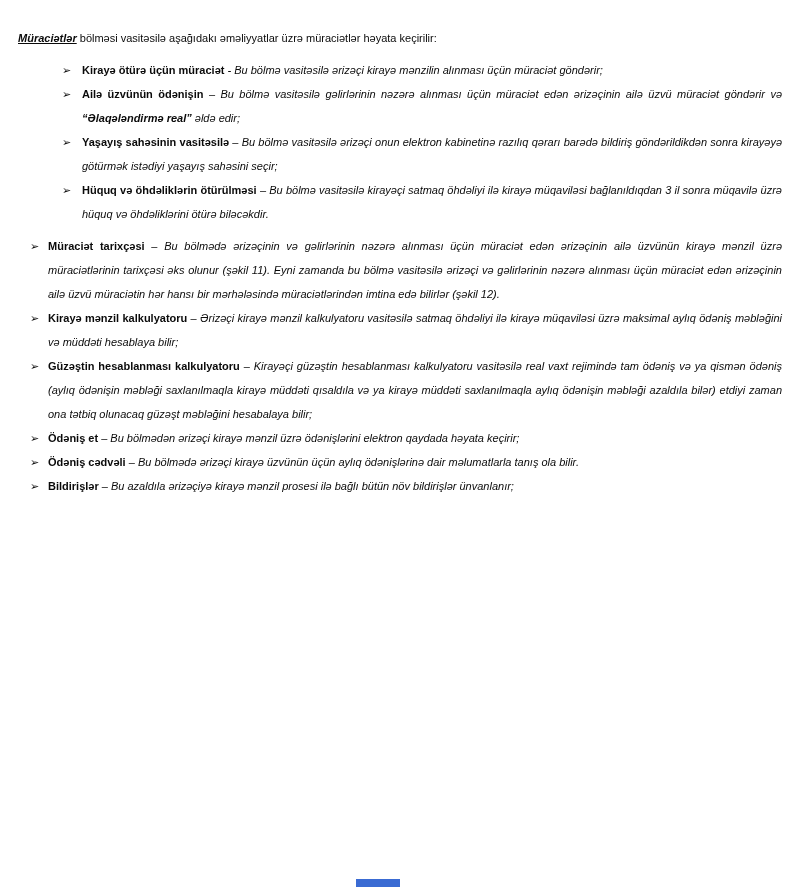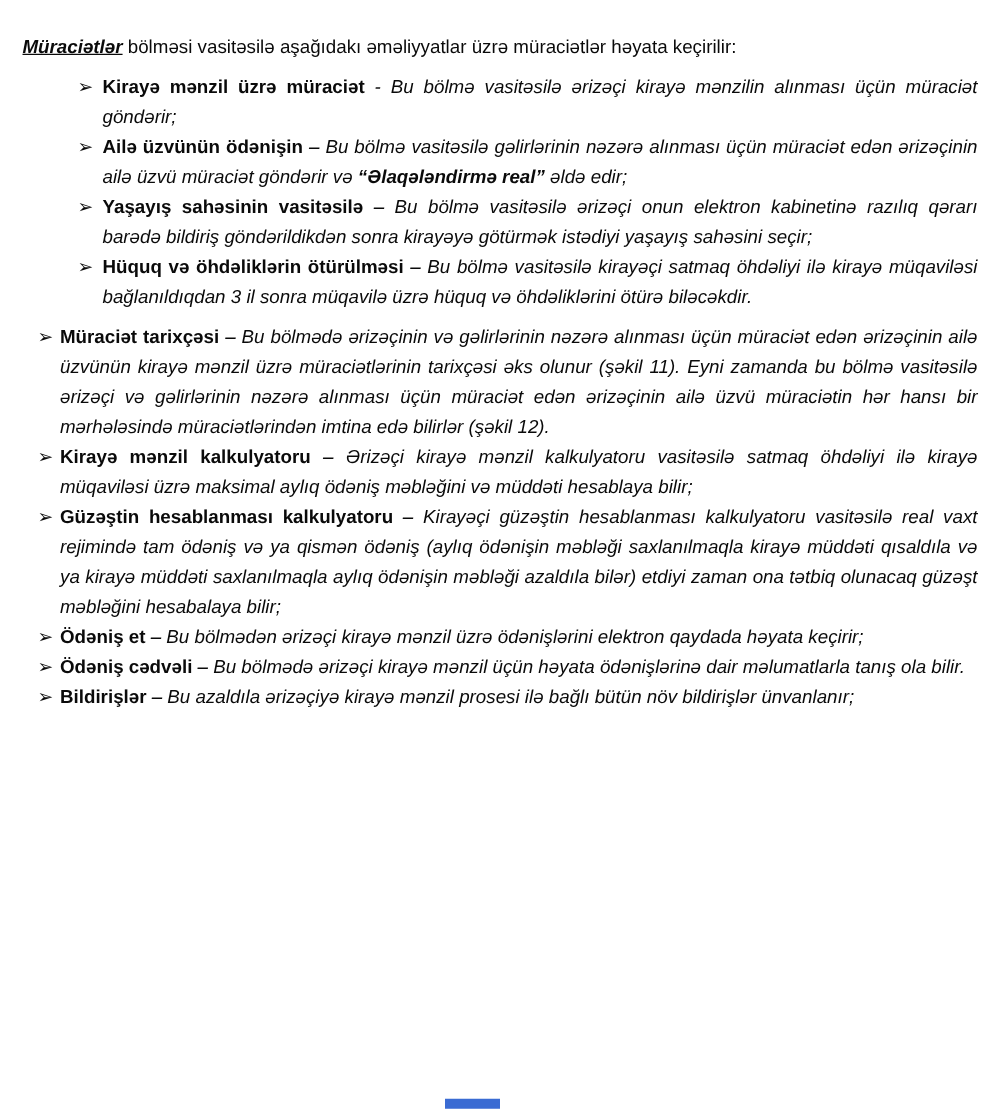--- a/index.html
+++ b/index.html
@@ -6,21 +6,21 @@
   body {
     width: 800px; height: 888px;
     background: #ffffff;
     font-family: "Liberation Sans", "DejaVu Sans", sans-serif;
     color: #0a0a0a;
     position: relative;
     overflow: hidden;
   }
   .doc {
     padding: 26px 18px 0 18px;
-    font-size: 15px;
+    font-size: 11px;
     line-height: 24px;
     text-align: justify;
   }
   .heading { margin: 0; }
   .heading-2 { margin: 24px 0 30px 30px; }
   .lead {
     font-weight: bold;
     font-style: italic;
     text-decoration: underline;
   }
@@ -42,31 +42,31 @@
   }
 </style>
 </head>
 <body style="background: rgb(255, 255, 255); color: rgb(10, 10, 10);">
 
 <div class="doc">
 
   <p class="heading heading-1"><span class="lead">Müraciətlər</span><span> bölməsi vasitəsilə aşağıdakı əməliyyatlar üzrə müraciətlər həyata keçirilir:</span></p>
 
   <div class="list sec1">
-      <div class="li"><span class="bullet">➢</span><span class="term">Kirayə mənzil üzrə müraciət</span><span class="sep"> - </span><span class="desc"><span>Bu bölmə vasitəsilə ərizəçi kirayə mənzilin alınması üçün müraciət göndərir;</span></span></div>
+      <div class="li"><span class="bullet">➢</span><span class="term">Kirayə ötürə üçün müraciət</span><span class="sep"> - </span><span class="desc"><span>Bu bölmə vasitəsilə ərizəçi kirayə mənzilin alınması üçün müraciət göndərir;</span></span></div>
       <div class="li"><span class="bullet">➢</span><span class="term">Ailə üzvünün ödənişin</span><span class="sep"> – </span><span class="desc"><span>Bu bölmə vasitəsilə gəlirlərinin nəzərə alınması üçün müraciət edən ərizəçinin ailə üzvü müraciət göndərir və </span><b>“Əlaqələndirmə real”</b><span> əldə edir;</span></span></div>
       <div class="li"><span class="bullet">➢</span><span class="term">Yaşayış sahəsinin vasitəsilə</span><span class="sep"> – </span><span class="desc"><span>Bu bölmə vasitəsilə ərizəçi onun elektron kabinetinə razılıq qərarı barədə bildiriş göndərildikdən sonra kirayəyə götürmək istədiyi yaşayış sahəsini seçir;</span></span></div>
       <div class="li"><span class="bullet">➢</span><span class="term">Hüquq və öhdəliklərin ötürülməsi</span><span class="sep"> – </span><span class="desc"><span>Bu bölmə vasitəsilə kirayəçi satmaq öhdəliyi ilə kirayə müqaviləsi bağlanıldıqdan 3 il sonra müqavilə üzrə hüquq və öhdəliklərini ötürə biləcəkdir.</span></span></div>
     </div>
 
 
   <div class="list sec2">
       <div class="li"><span class="bullet">➢</span><span class="term">Müraciət tarixçəsi</span><span class="sep"> – </span><span class="desc"><span>Bu bölmədə ərizəçinin və gəlirlərinin nəzərə alınması üçün müraciət edən ərizəçinin ailə üzvünün kirayə mənzil üzrə müraciətlərinin tarixçəsi əks olunur (şəkil 11). Eyni zamanda bu bölmə vasitəsilə ərizəçi və gəlirlərinin nəzərə alınması üçün müraciət edən ərizəçinin ailə üzvü müraciətin hər hansı bir mərhələsində müraciətlərindən imtina edə bilirlər (şəkil 12).</span></span></div>
       <div class="li"><span class="bullet">➢</span><span class="term">Kirayə mənzil kalkulyatoru</span><span class="sep"> – </span><span class="desc"><span>Ərizəçi kirayə mənzil kalkulyatoru vasitəsilə satmaq öhdəliyi ilə kirayə müqaviləsi üzrə maksimal aylıq ödəniş məbləğini və müddəti hesablaya bilir;</span></span></div>
       <div class="li"><span class="bullet">➢</span><span class="term">Güzəştin hesablanması kalkulyatoru</span><span class="sep"> – </span><span class="desc"><span>Kirayəçi güzəştin hesablanması  kalkulyatoru vasitəsilə real vaxt rejimində tam ödəniş və ya qismən ödəniş (aylıq ödənişin məbləği saxlanılmaqla kirayə müddəti qısaldıla və ya kirayə müddəti saxlanılmaqla  aylıq ödənişin məbləği azaldıla bilər) etdiyi zaman ona tətbiq olunacaq güzəşt məbləğini hesabalaya bilir;</span></span></div>
       <div class="li"><span class="bullet">➢</span><span class="term">Ödəniş et</span><span class="sep"> – </span><span class="desc"><span>Bu bölmədən ərizəçi kirayə mənzil üzrə ödənişlərini elektron qaydada həyata keçirir;</span></span></div>
-      <div class="li"><span class="bullet">➢</span><span class="term">Ödəniş cədvəli</span><span class="sep"> – </span><span class="desc"><span>Bu bölmədə ərizəçi kirayə mənzil üçün həyata ödənişlərinə dair məlumatlarla tanış ola bilir.</span></span></div>
+      <div class="li"><span class="bullet">➢</span><span class="term">Ödəniş cədvəli</span><span class="sep"> – </span><span class="desc"><span>Bu bölmədə ərizəçi kirayə üzvünün üçün aylıq ödənişlərinə dair məlumatlarla tanış ola bilir.</span></span></div>
       <div class="li"><span class="bullet">➢</span><span class="term">Bildirişlər</span><span class="sep"> – </span><span class="desc"><span>Bu azaldıla ərizəçiyə kirayə mənzil prosesi ilə bağlı bütün növ bildirişlər ünvanlanır;</span></span></div>
     </div>
 
 </div>
 
 <div class="bottom-fragment" style="background: rgb(58, 107, 211);"></div>
 
 </body></html>

